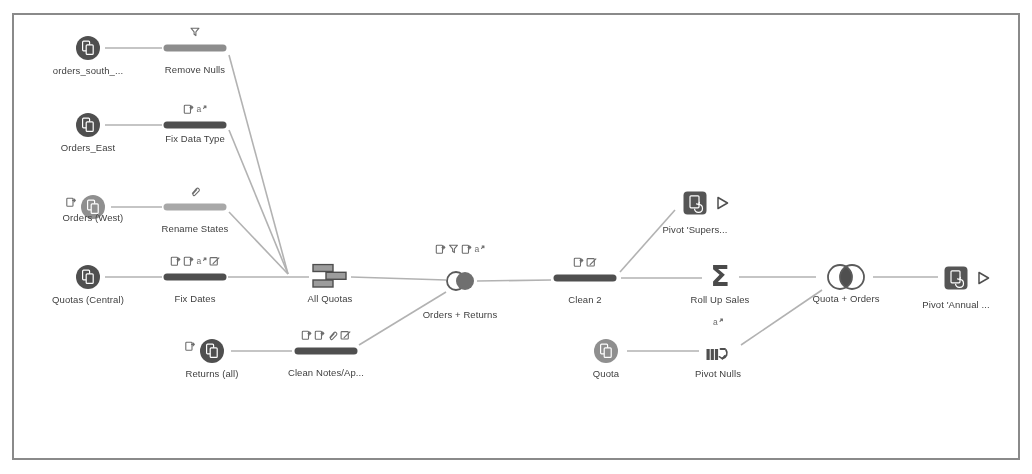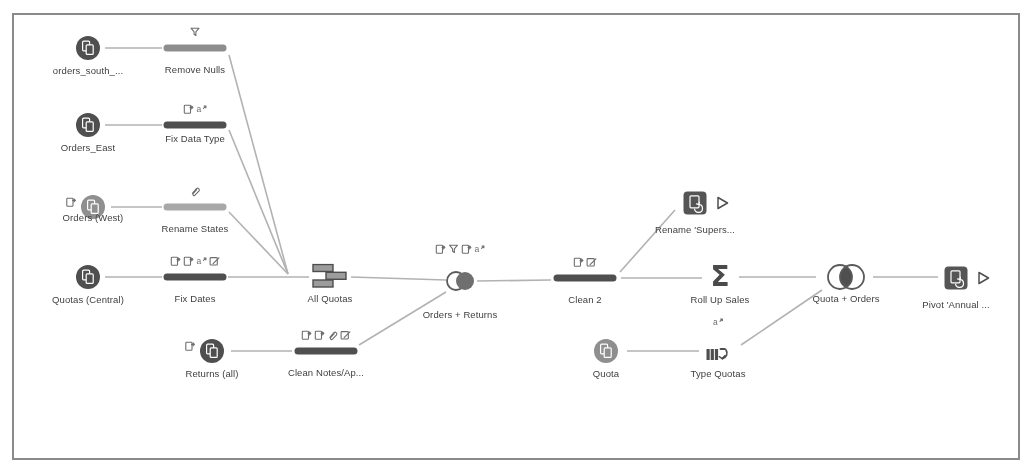--- a/index.html
+++ b/index.html
@@ -260,21 +260,21 @@
           <rect x="7" y="4.8" width="9" height="12" rx="1" fill="none" stroke="#fff" stroke-width="1.2"></rect>
           <path d="M11.5,17.8 a4,4 0 1 0 4.2,-4.4" fill="none" stroke="#fff" stroke-width="1.2"></path>
           <path d="M16.4,11.2 l-0.6,2.4 -2.3,-0.7" fill="none" stroke="#fff" stroke-width="1.1" stroke-linecap="round"></path>
         </svg>
       </div>
       <div class="play" style="left:20px;top:-8px">
         <svg width="15" height="16" viewBox="0 0 15 16">
           <path d="M3,2.5 L12.5,8 L3,13.5 Z" fill="#fff" stroke="#4f4f4f" stroke-width="1.5" stroke-linejoin="round"></path>
         </svg>
       </div>
-      <div class="label" style="top:21px">Rename 'Supers...</div>
+      <div class="label" style="top:21px">Pivot 'Supers...</div>
     </div>
     <div class="node" style="left: 720px; top: 277px;">
       <div class="icon-wrap">
         <div class="sigma">Σ</div>
       </div>
       <div class="label" style="top:17px">Roll Up Sales</div>
     </div>
     <div class="node" style="left: 606px; top: 351px;">
       <div class="icon-wrap">
         <svg width="26" height="26" viewBox="0 0 26 26">
@@ -297,21 +297,21 @@
           <path d="M21.5,8.5 a5.5,5.5 0 0 1 -3.5,8.5" stroke="#4f4f4f" fill="none" stroke-linecap="round" stroke-width="1.8"></path>
           <path d="M20.2,14.2 l-2.4,3 -3,-2" stroke="#4f4f4f" fill="none" stroke-linecap="round" stroke-width="1.4"></path>
         </svg>
       </div>
       <div class="badges" style="bottom:24px">
         <svg width="12" height="12" viewBox="0 0 12 12">
           <text x="1" y="9.4" font-size="8.5" fill="#6d6d6d" font-family="Liberation Sans,sans-serif">a</text>
           <path d="M8,5.4 l2.4,-2.4 M10.4,4.8 v-1.8 h-1.8" stroke="#6d6d6d" stroke-width="1.1" fill="none" stroke-linecap="round" stroke-linejoin="round"></path>
         </svg>
       </div>
-      <div class="label" style="top:16px">Type Quotas</div>
+      <div class="label" style="top:16px">Pivot Nulls</div>
     </div>
     <div class="node" style="left: 846px; top: 277px;">
       <div class="icon-wrap">
         <svg width="46" height="29" viewBox="0 0 46 29">
           <defs>
             <clipPath id="jc0">
               <circle cx="17" cy="14.5" r="12"></circle>
             </clipPath>
           </defs>
           <circle cx="29" cy="14.5" r="12" fill="#4f4f4f" clip-path="url(#jc0)"></circle>

